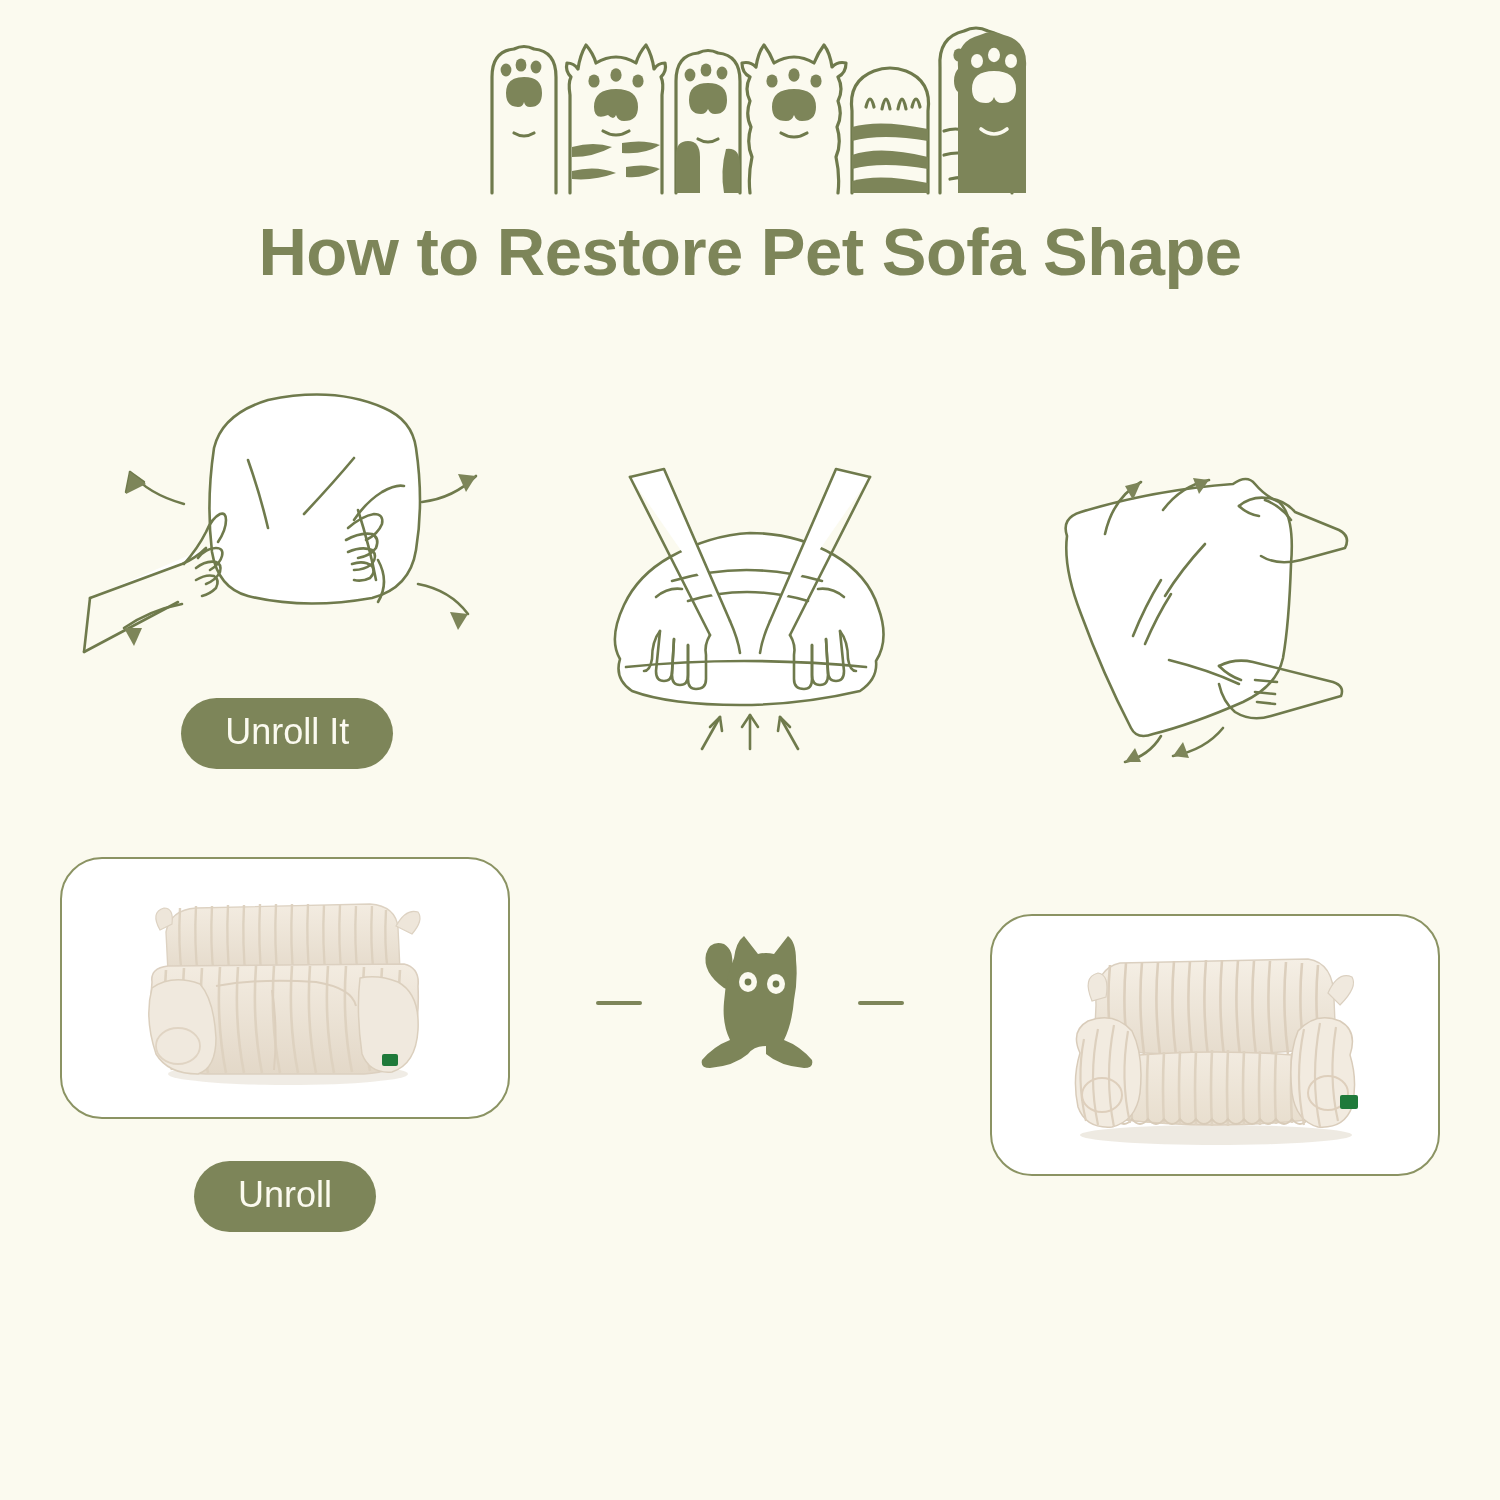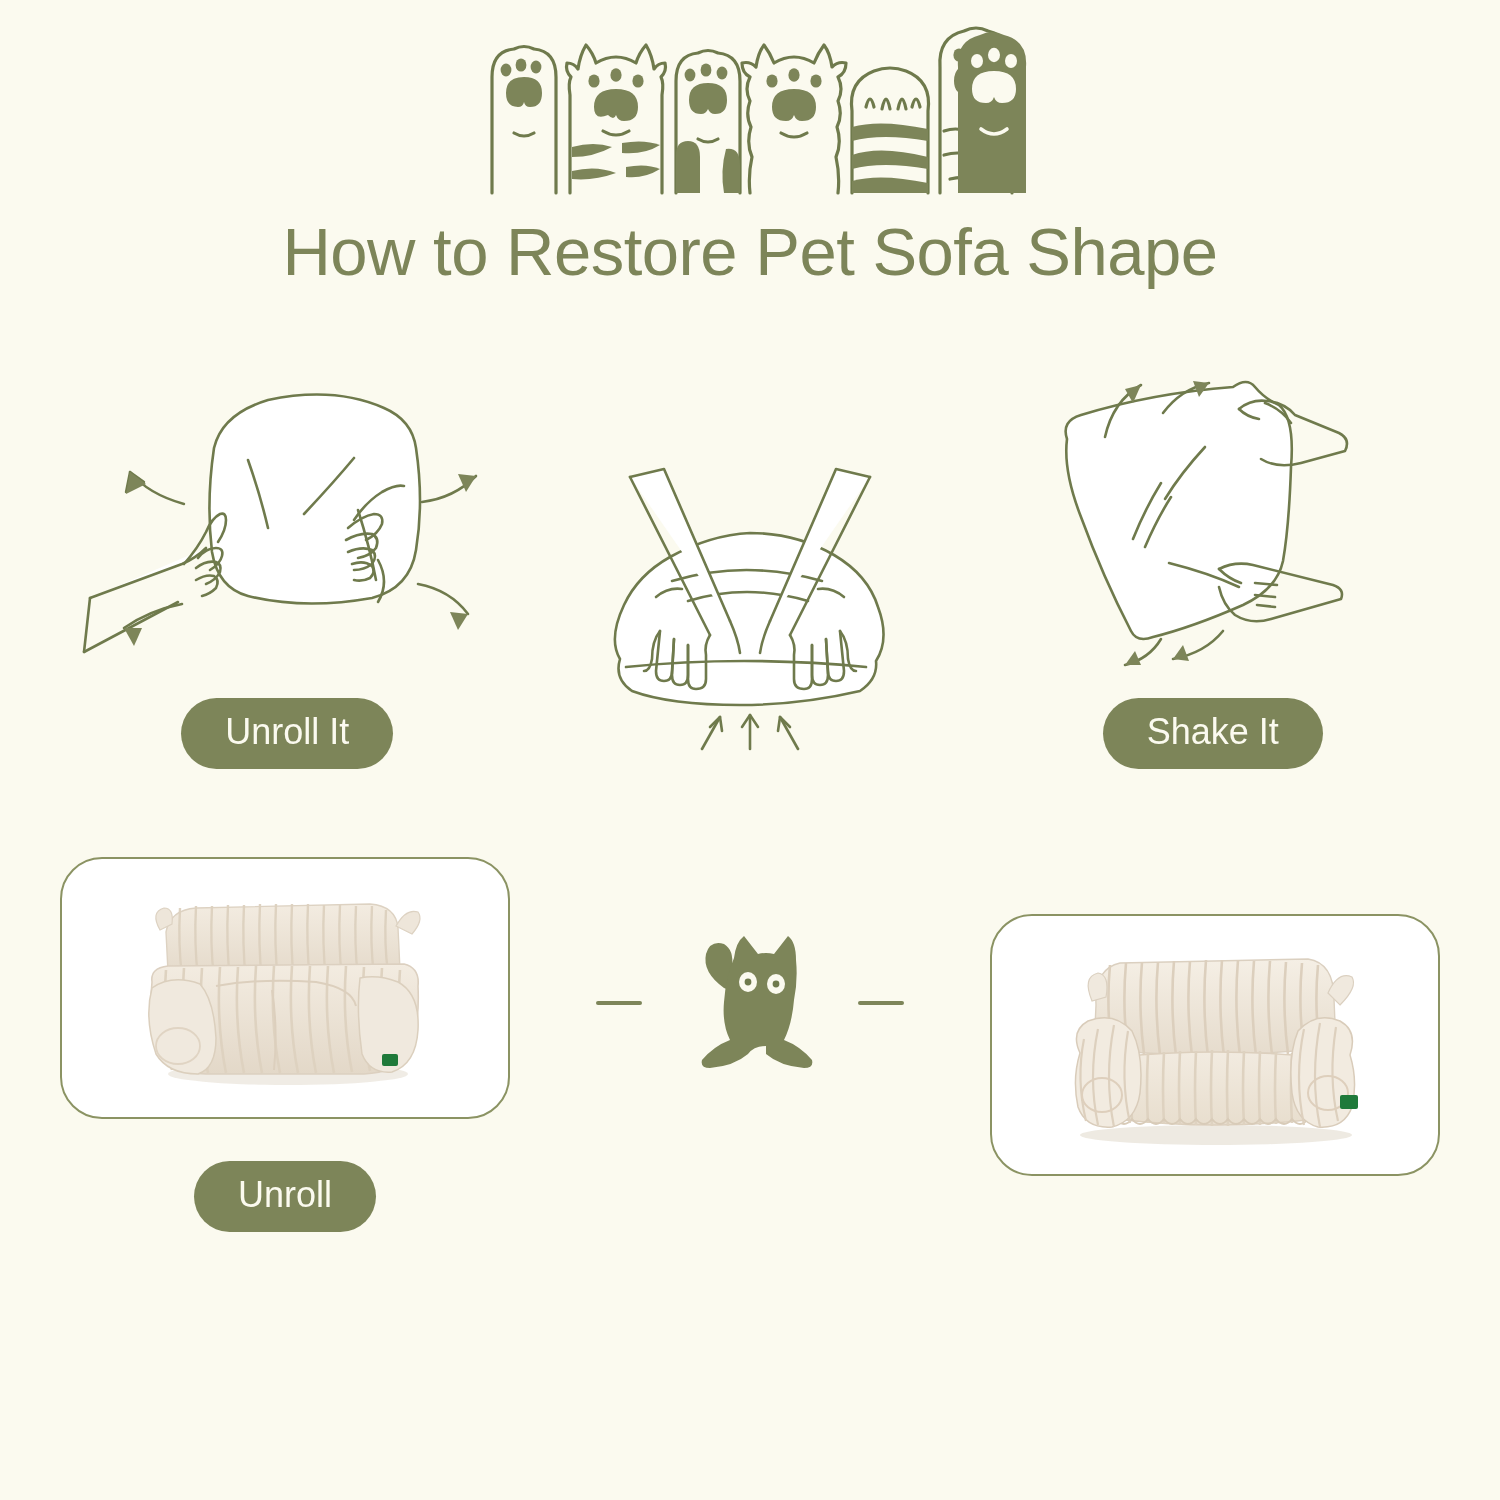--- a/index.html
+++ b/index.html
@@ -22,21 +22,21 @@
     justify-content: center;
     padding-top: 58px;
   }
   .paw-row svg { display: block; }
 
   
   .title {
     text-align: center;
     color: #7d8559;
     font-size: 67px;
-    font-weight: normal;
+    font-weight: bold;
     letter-spacing: -0.5px;
     margin-top: 18px;
   }
 
   
   .steps {
     display: flex;
     justify-content: center;
     align-items: flex-end;
     gap: 8px;
@@ -328,21 +328,20 @@
           <path d="M130 66 Q148 42 176 36"></path>
           <path d="M176 36 L160 34 L166 50 Z" fill="#7d8559" stroke="none"></path>
 
           <path d="M190 284 Q172 306 140 312"></path>
           <path d="M140 312 L156 314 L150 298 Z" fill="#7d8559" stroke="none"></path>
           <path d="M128 292 Q116 312 92 318"></path>
           <path d="M92 318 L108 318 L102 304 Z" fill="#7d8559" stroke="none"></path>
         </g>
       </svg>
     </div>
-    <div class="pill">Shake It</div>
   </div>
 </div>
 
 <div class="product-row">
 
   <div class="product-col">
     <div class="photo-card">
       <span>
       <svg width="330" height="220" viewBox="0 0 330 220">
         <defs>

